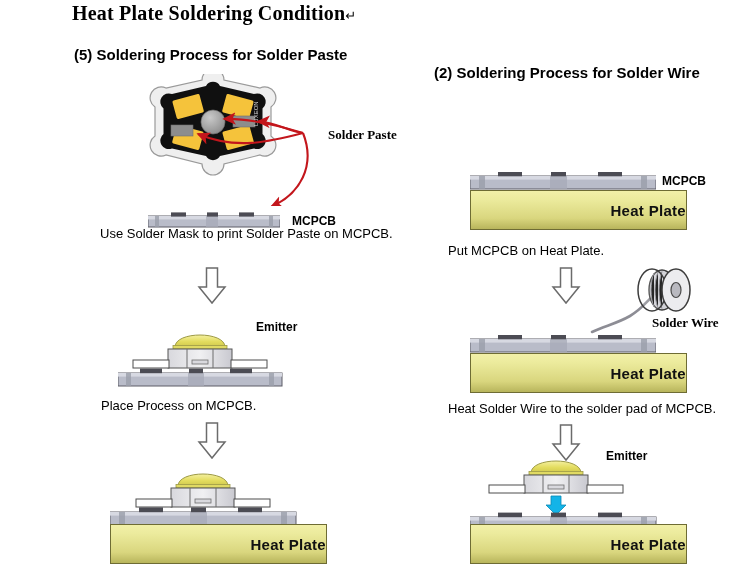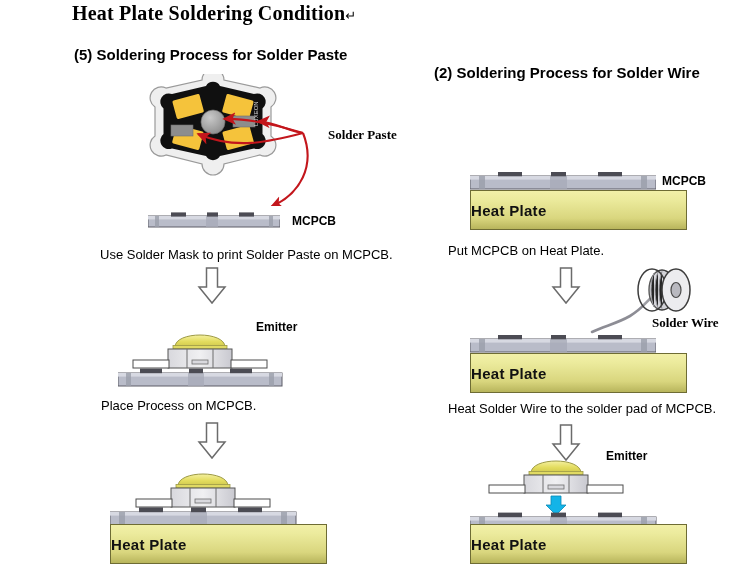--- a/index.html
+++ b/index.html
@@ -31,21 +31,21 @@
   .lbl-serif{
     font-family:"Liberation Serif",serif;
     font-size:13px;font-weight:bold;color:#000;white-space:nowrap;
   }
   .lbl-sans{
     font-size:12px;font-weight:bold;color:#000;white-space:nowrap;
   }
   .heat-plate{
     background:linear-gradient(180deg,#f2f0a8 0%,#eceb9d 22%,#d9d67e 72%,#b8b55c 100%);
     border:1px solid #6e6c34;
-    display:flex;align-items:center;justify-content:flex-start;
+    display:flex;align-items:center;justify-content:flex-end;
   }
   .heat-plate span{
     font-size:15px;font-weight:bold;color:#111;
     letter-spacing:.3px;
   }
 </style>
 </head>
 <body>
 
 <div class="abs" id="page-title">
@@ -127,21 +127,21 @@
     <rect x="7" y="6" width="4" height="11" fill="#9a9daa" opacity=".8"></rect>
     <rect x="121" y="6" width="4" height="11" fill="#9a9daa" opacity=".8"></rect>
     <rect x="58" y="6" width="12" height="11" fill="#a7aab7" opacity=".75"></rect>
     <rect x="23" y="2.4" width="15" height="4.2" fill="#4c4c54"></rect>
     <rect x="59" y="2.4" width="11" height="4.2" fill="#4c4c54"></rect>
     <rect x="91" y="2.4" width="15" height="4.2" fill="#4c4c54"></rect>
   </svg>
 </div>
 <div class="abs lbl-sans" style="left:292px;top:214px;">MCPCB</div>
 
-<div class="abs caption" style="left:100px;top:247px;">Use Solder Mask to print Solder Paste on MCPCB.</div>
+<div class="abs caption" style="left:100px;top:226px;">Use Solder Mask to print Solder Paste on MCPCB.</div>
 
 <div class="abs" style="left:197px;top:267px;width:30px;height:38px;">
   <svg width="30" height="38" viewBox="0 0 30 38">
     <path d="M9.5,1 L20.5,1 L20.5,20 L28,20 L15,36 L2,20 L9.5,20 Z" fill="#ffffff" stroke="#6b6b6b" stroke-width="1.5"></path>
   </svg>
 </div>
 
 <div class="abs" style="left:118px;top:326px;width:200px;height:64px;">
   <svg width="200" height="64" viewBox="0 0 200 64">
     <defs>

